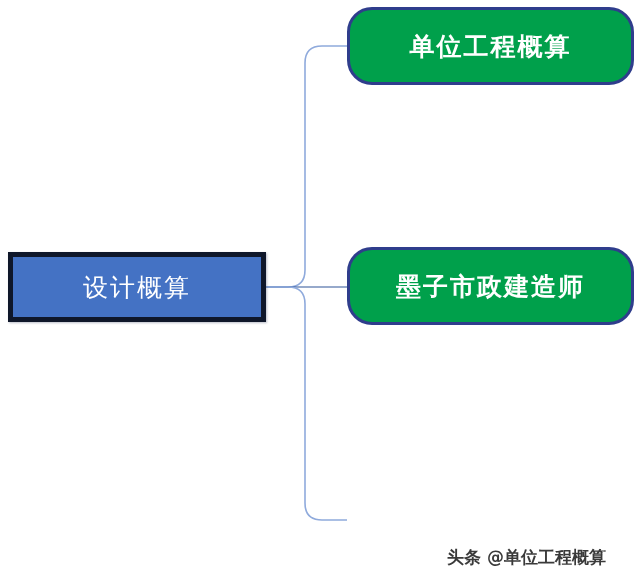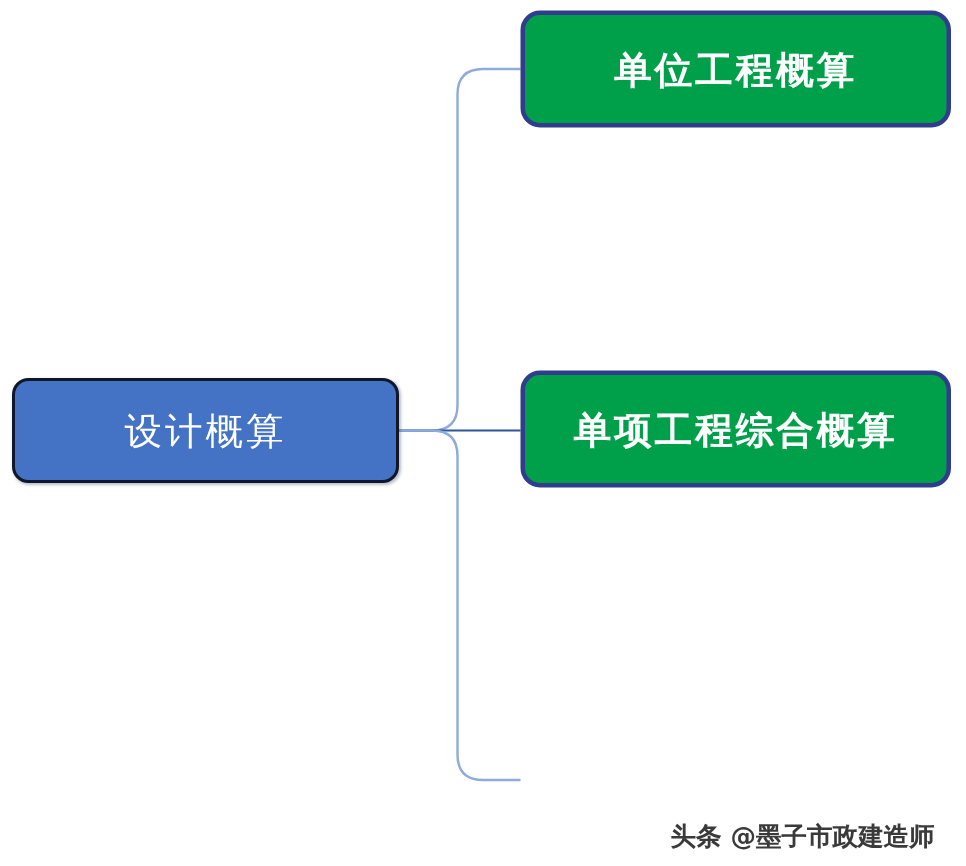--- a/index.html
+++ b/index.html
@@ -38,33 +38,33 @@
     letter-spacing: 2px;
     white-space: nowrap;
   }
 
   .node-root {
     left: 8px;
     top: 252px;
     width: 258px;
     height: 70px;
     background: #4472c4;
-    border: 2px solid #0f172a;
-    border-radius: 11px;
+    border: 5px solid #0f172a;
+    border-radius: 0;
     font-size: 25px;
     box-shadow: 1px 1px 2px rgba(60,70,100,0.35);
   }
 
   .node-child {
     left: 347px;
     width: 287px;
     height: 78px;
     background: #00a04b;
     border: 3px solid #2f3d8c;
-    border-radius: 13px;
+    border-radius: 25px;
     font-size: 25px;
     font-weight: bold;
   }
 
   .child-0 { top: 7px; }
   .child-1 { top: 247px; }
   .child-2 { top: 482px; height: 76px; }
 
   
   #watermark {
@@ -124,20 +124,20 @@
 
   <div class="node node-root">
     <span>设计概算</span>
   </div>
 
   <div class="node node-child child-0">
     <span>单位工程概算</span>
   </div>
 
   <div class="node node-child child-1">
-    <span>单项工程综合概算</span>
+    <span>墨子市政建造师</span>
   </div>
 
 
 
-  <div id="attribution">头条 @墨子市政建造师</div>
+  <div id="attribution">头条 @单位工程概算</div>
 
 </div>
 
 </body></html>

